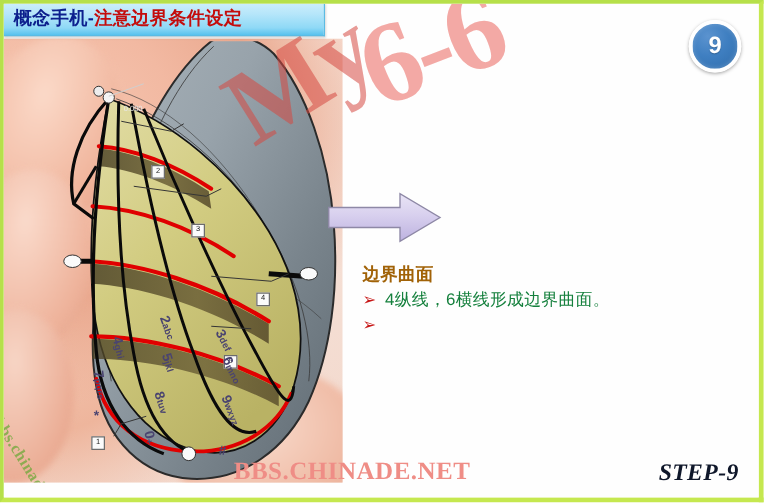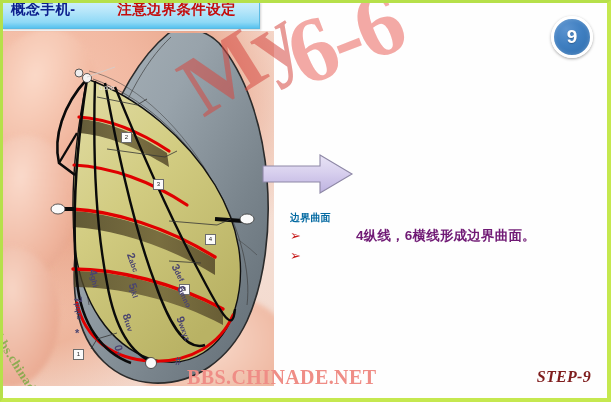--- a/index.html
+++ b/index.html
@@ -34,23 +34,23 @@
     left: -1px;
     top: -1px;
     width: 258px;
     height: 27px;
     background: linear-gradient(180deg, #cdeefb 0%, #b6e6fa 35%, #8fd9f6 78%, #58c2ee 100%);
     border: 1px solid #5bbbe3;
     border-top: none;
     border-left: none;
     box-shadow: 1px 1px 2px rgba(0,0,0,0.18);
     display: flex;
+    align-items: center;
     box-sizing: border-box;
     padding-left: 9px;
-    gap: 42px;
   }
   #title-bar .t {
     font-size: 14.5px;
     font-weight: bold;
     letter-spacing: .3px;
     white-space: nowrap;
     line-height: 1;
   }
   #title-bar .t.blue { color: #0c1f8d; }
   #title-bar .t.red  { color: #c40c0c; }
@@ -157,68 +157,67 @@
   }
 
   
   #callout {
     position: absolute;
     left: 287px;
     top: 208px;
     width: 300px;
   }
   #callout .heading {
-    color: #0369a1;
-    font-size: 10px;
+    color: #a16207;
+    font-size: 14px;
     font-weight: bold;
     margin-bottom: 3px;
     letter-spacing: .2px;
   }
   #callout ul { list-style: none; margin: 0; padding: 0; }
   #callout li {
     display: flex;
     align-items: baseline;
     margin-top: 3px;
   }
   #callout .bullet {
     color: #c71717;
     font-size: 13px;
     width: 18px;
     flex: 0 0 18px;
     line-height: 1.25;
   }
   #callout .btext {
-    color: #701a75;
+    color: #15803d;
     font-size: 13.5px;
-    font-weight: bold;
+    font-weight: normal;
     line-height: 1.25;
     letter-spacing: .2px;
-    margin-left: 48px;
   }
 
   
   #footer-url {
     position: absolute;
     left: 184px;
     top: 363px;
     font-family: "Liberation Serif", serif;
     font-size: 20px;
     font-weight: bold;
     color: #ef8d86;
     letter-spacing: .4px;
   }
   #step-label {
     position: absolute;
     right: 16px;
     top: 365px;
     font-family: "Liberation Serif", serif;
-    font-size: 16px;
+    font-size: 19px;
     font-weight: bold;
     font-style: italic;
-    color: #7f1d1d;
+    color: #0f172a;
     letter-spacing: .3px;
   }
 
   
   .kp {
     position: absolute;
     font-family: "Liberation Sans", sans-serif;
     color: #4a4470;
     font-weight: bold;
     white-space: nowrap;

